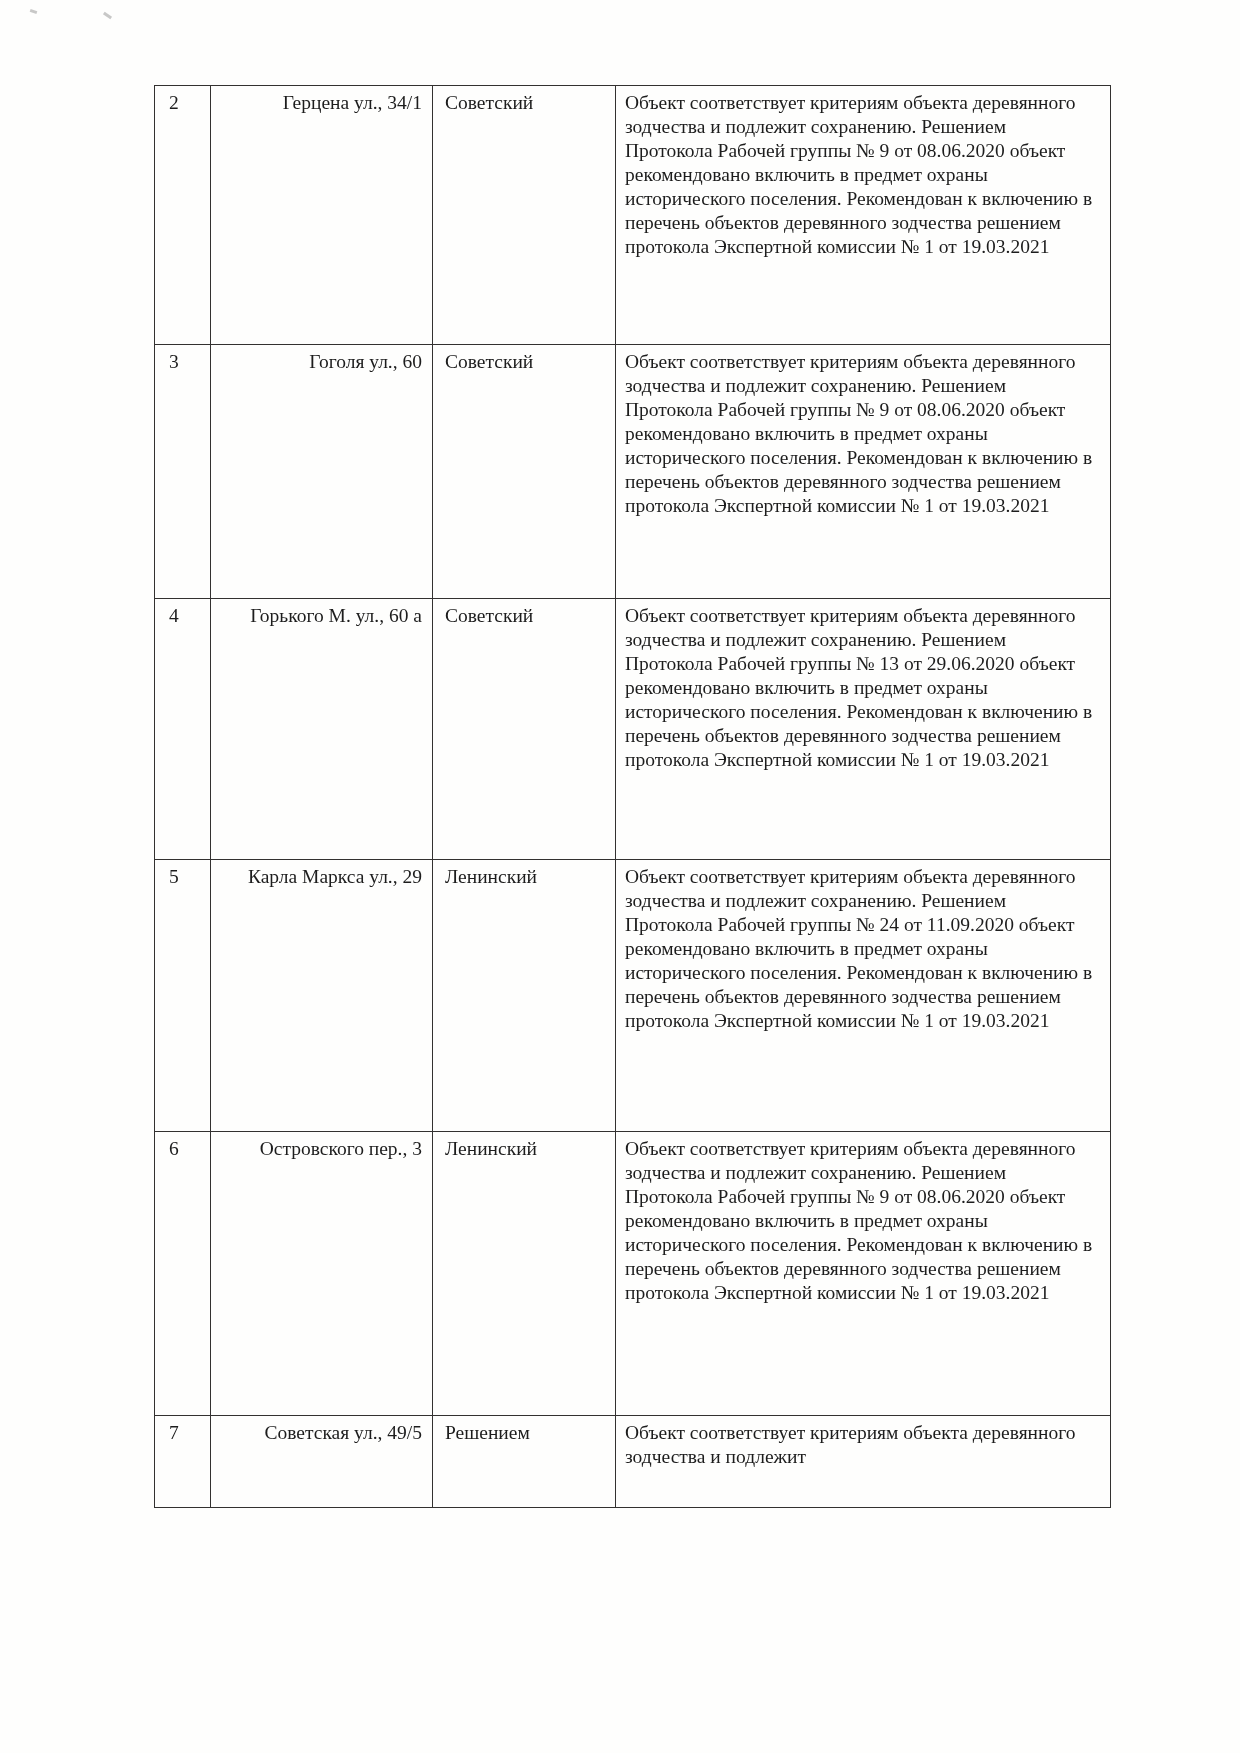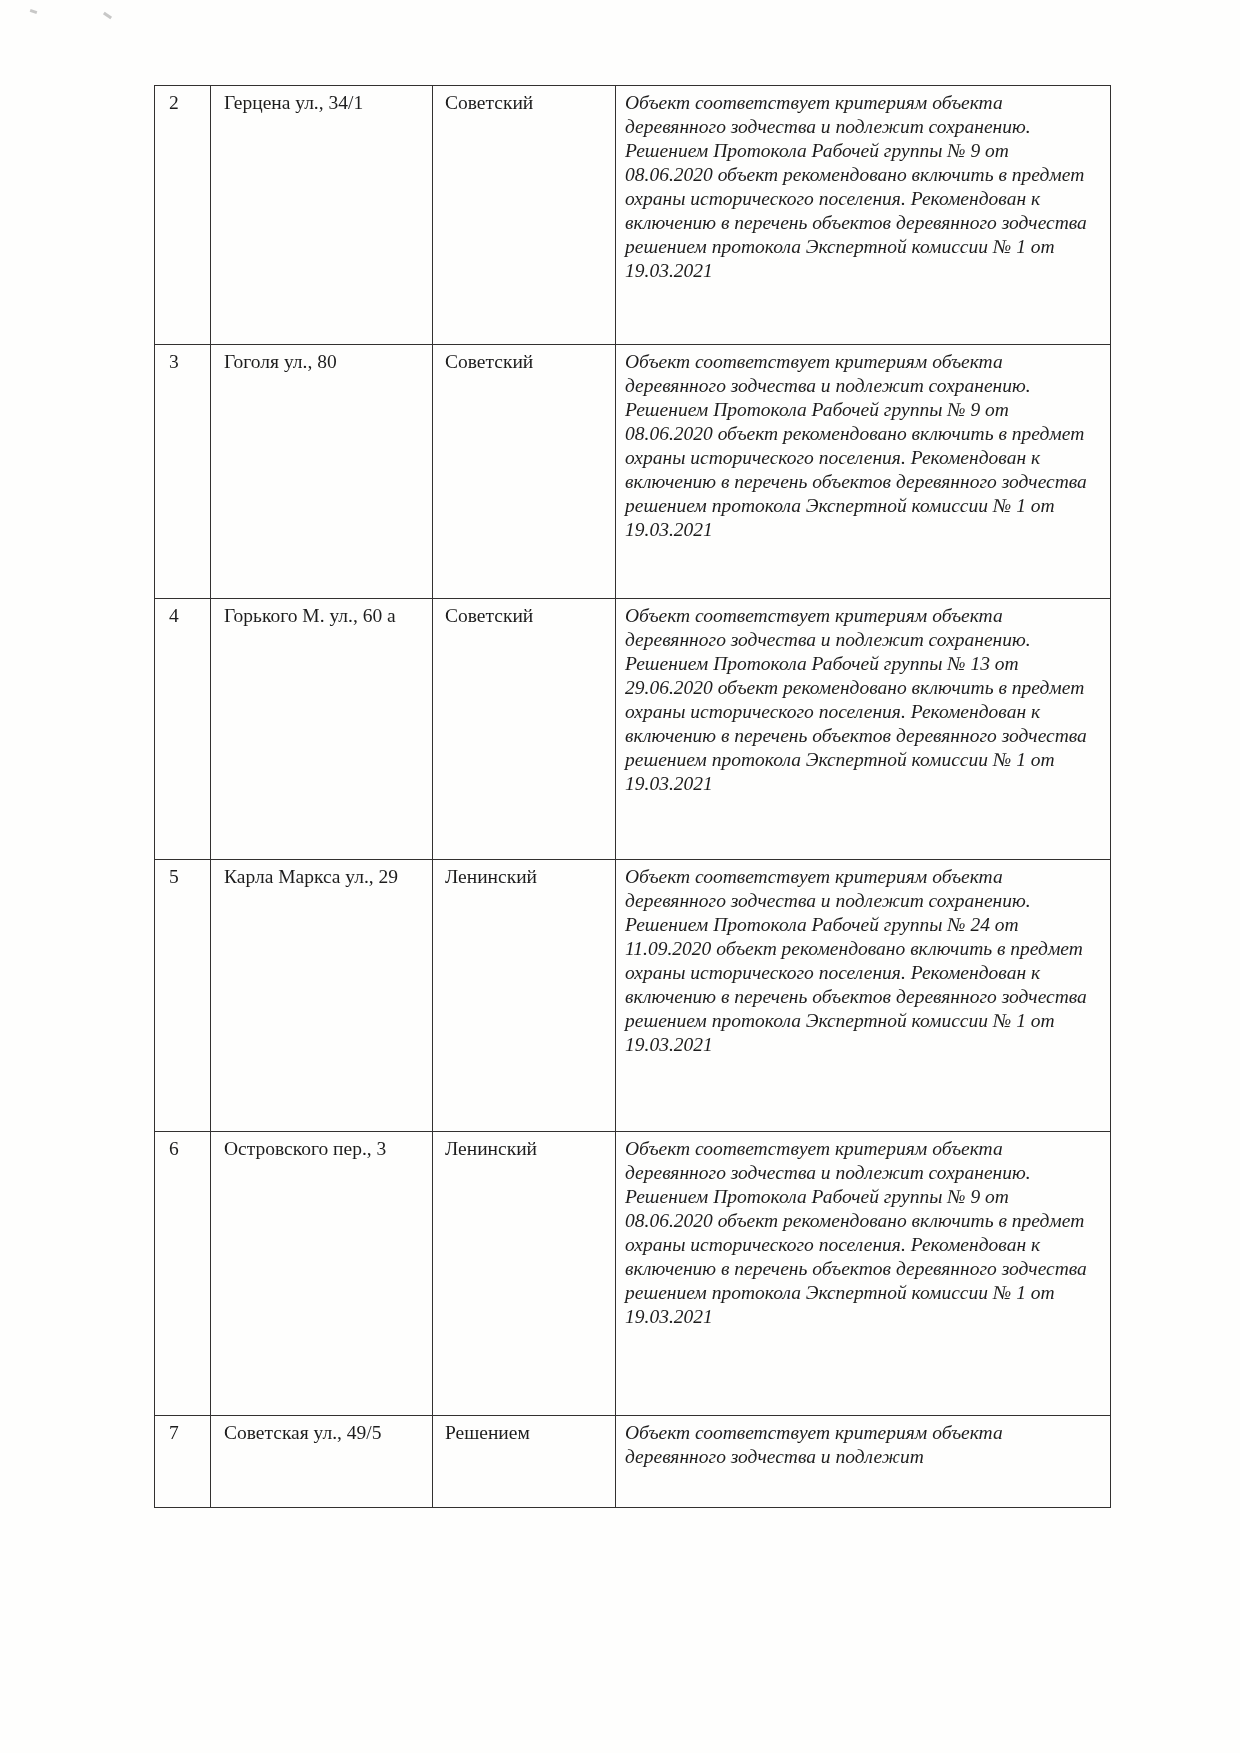--- a/index.html
+++ b/index.html
@@ -31,23 +31,23 @@
     table-layout: fixed;
   }
   .doc-table td {
     border: 1.6px solid #333130;
     vertical-align: top;
     font-size: 19.5px;
     line-height: 1.23;
     padding: 5px 10px 8px 11px;
   }
   td.c-num  { width: 56px;  padding-left: 14px; }
-  td.c-addr { width: 222px; padding-left: 13px; }
+  td.c-addr { width: 222px; padding-left: 13px; text-align: right; }
   td.c-dist { width: 183px; padding-left: 12px; }
-  td.c-desc { width: 495px; padding-left: 9px; padding-right: 14px; font-style: italic; }
+  td.c-desc { width: 495px; padding-left: 9px; padding-right: 14px; }
 
   
   .doc-table tr:nth-child(1) { height: 259px; }
   .doc-table tr:nth-child(2) { height: 254px; }
   .doc-table tr:nth-child(3) { height: 261px; }
   .doc-table tr:nth-child(4) { height: 272px; }
   .doc-table tr:nth-child(5) { height: 284px; }
   .doc-table tr:nth-child(6) { height: 92px; }
 </style>
 </head>
@@ -63,21 +63,21 @@
 
       <tr>
         <td class="c-num">2</td>
         <td class="c-addr">Герцена ул., 34/1</td>
         <td class="c-dist">Советский</td>
         <td class="c-desc">Объект соответствует критериям объекта деревянного зодчества и подлежит сохранению. Решением Протокола Рабочей группы № 9 от 08.06.2020 объект рекомендовано включить в предмет охраны исторического поселения. Рекомендован к включению в перечень объектов деревянного зодчества решением протокола Экспертной комиссии № 1 от 19.03.2021</td>
       </tr>
 
       <tr>
         <td class="c-num">3</td>
-        <td class="c-addr">Гоголя ул., 80</td>
+        <td class="c-addr">Гоголя ул., 60</td>
         <td class="c-dist">Советский</td>
         <td class="c-desc">Объект соответствует критериям объекта деревянного зодчества и подлежит сохранению. Решением Протокола Рабочей группы № 9 от 08.06.2020 объект рекомендовано включить в предмет охраны исторического поселения. Рекомендован к включению в перечень объектов деревянного зодчества решением протокола Экспертной комиссии № 1 от 19.03.2021</td>
       </tr>
 
       <tr>
         <td class="c-num">4</td>
         <td class="c-addr">Горького М. ул., 60 а</td>
         <td class="c-dist">Советский</td>
         <td class="c-desc">Объект соответствует критериям объекта деревянного зодчества и подлежит сохранению. Решением Протокола Рабочей группы № 13 от 29.06.2020 объект рекомендовано включить в предмет охраны исторического поселения. Рекомендован к включению в перечень объектов деревянного зодчества решением протокола Экспертной комиссии № 1 от 19.03.2021</td>
       </tr>

